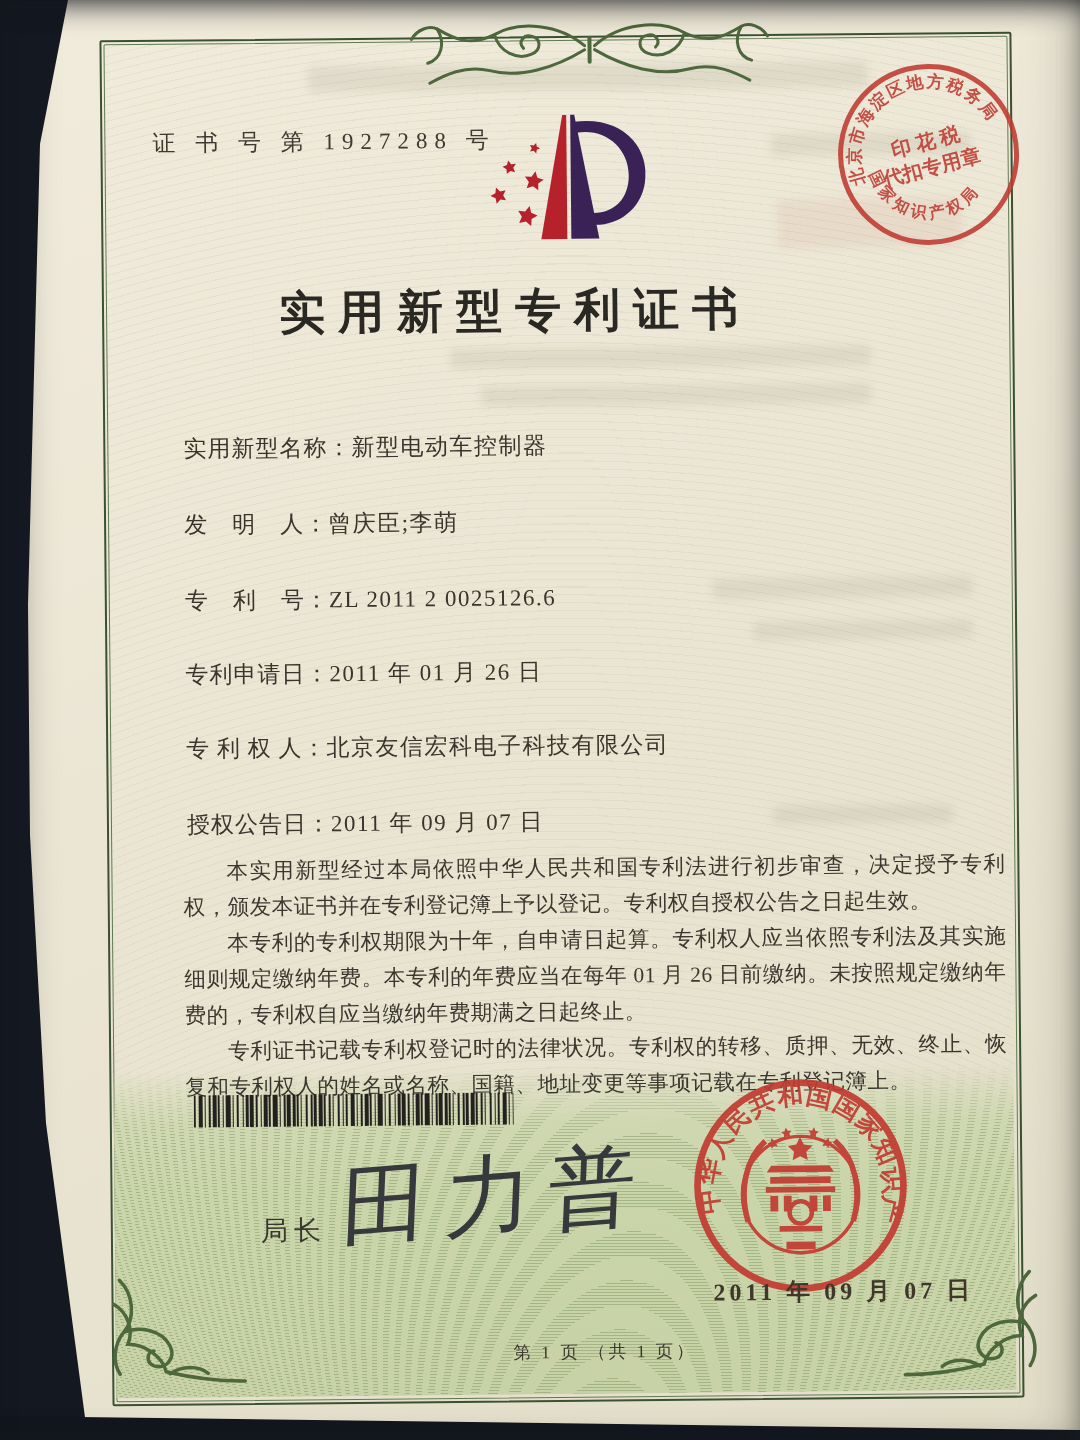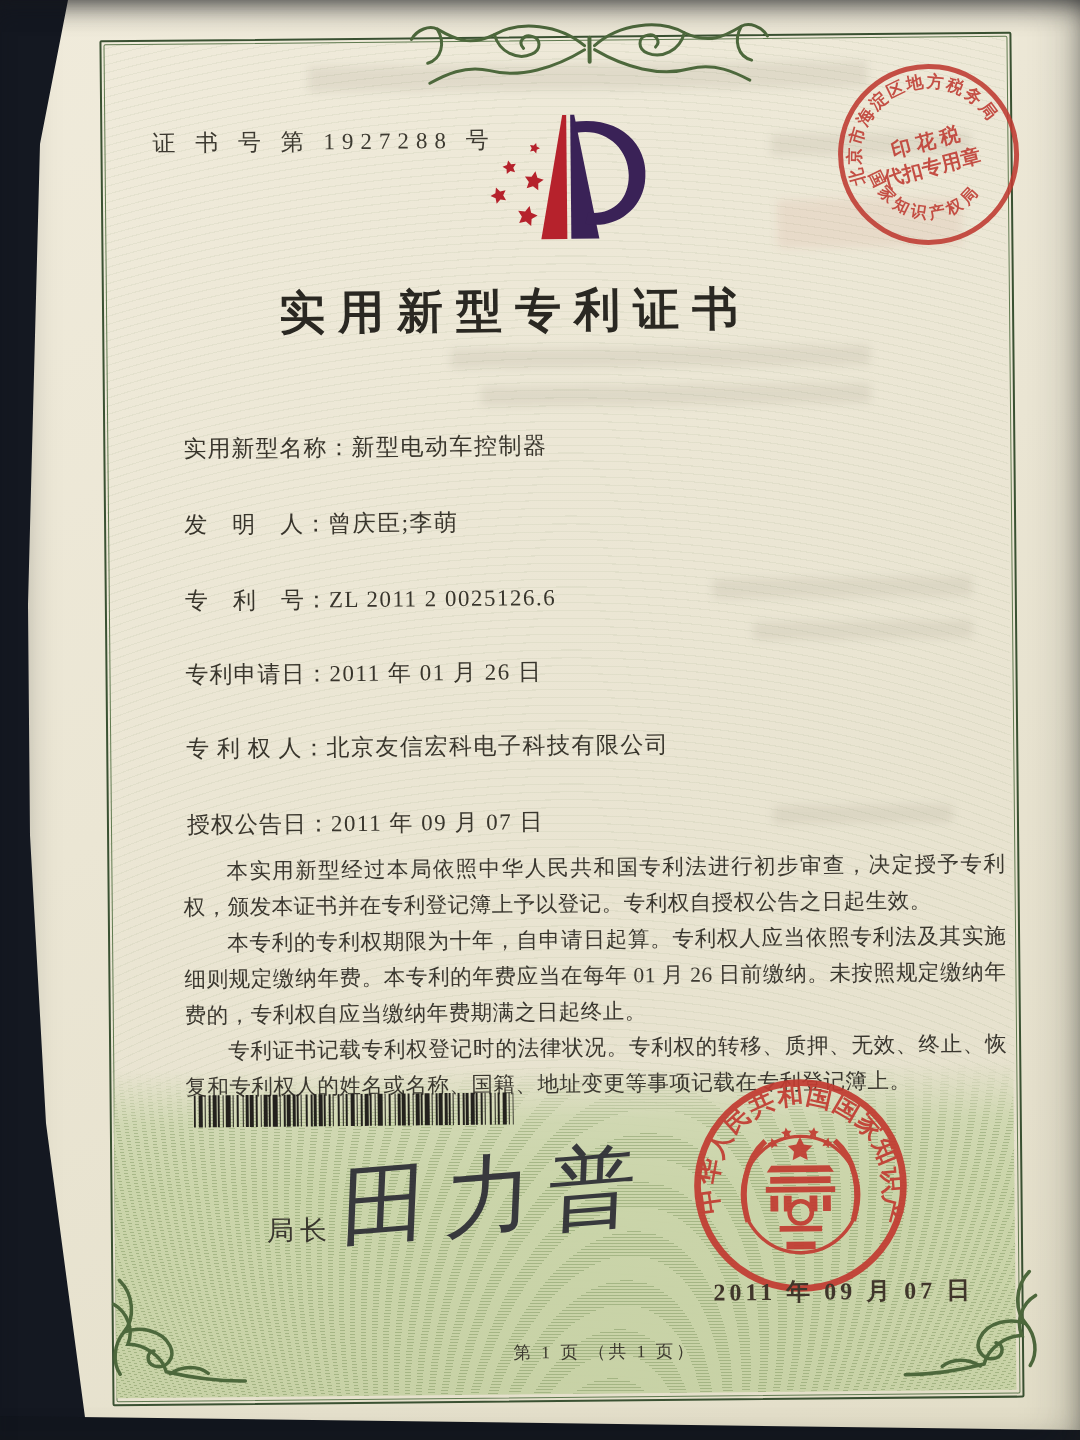--- a/index.html
+++ b/index.html
@@ -41,21 +41,21 @@
   .cert-no{position:absolute;left:144px;top:136px;font-size:23px;color:#3d3a31;letter-spacing:7px;}
   .title{
     position:absolute;left:0;top:292px;width:1010px;margin:0;text-align:center;
     font-size:46px;font-weight:bold;color:#2a2822;letter-spacing:13px;
   }
   .field{position:absolute;left:172px;font-size:23px;color:#38352c;white-space:nowrap;}
   .field .lab{letter-spacing:1px;}
   .field .val{letter-spacing:1.5px;}
   .paras{position:absolute;left:168px;top:862px;width:822px;font-size:21.5px;line-height:36px;color:#3a372f;text-align:justify;}
   .paras p{margin:0;text-indent:2em;letter-spacing:.5px;}
-  .sig-label{position:absolute;left:248px;top:1222px;font-size:27px;color:#3a372f;letter-spacing:6px;}
+  .sig-label{position:absolute;left:242px;top:1222px;font-size:27px;color:#3a372f;letter-spacing:6px;}
   .sig-name{
     position:absolute;left:322px;top:1148px;font-size:88px;color:#2c2c34;
     transform:rotate(-4deg) skewX(-7deg);letter-spacing:16px;font-weight:400;opacity:.92;
   }
   .seal-date{position:absolute;left:694px;top:1290px;font-size:24px;color:#40362b;letter-spacing:4px;font-weight:bold;}
   .footer{position:absolute;left:585px;top:1352px;transform:translateX(-50%);font-size:17.5px;color:#3c392f;letter-spacing:3px;}
   .svgabs{position:absolute;}
   .ghost{position:absolute;background:rgba(105,100,86,.11);filter:blur(4px);border-radius:3px;}
   .ghost.red{background:rgba(178,70,56,.08);}
   

